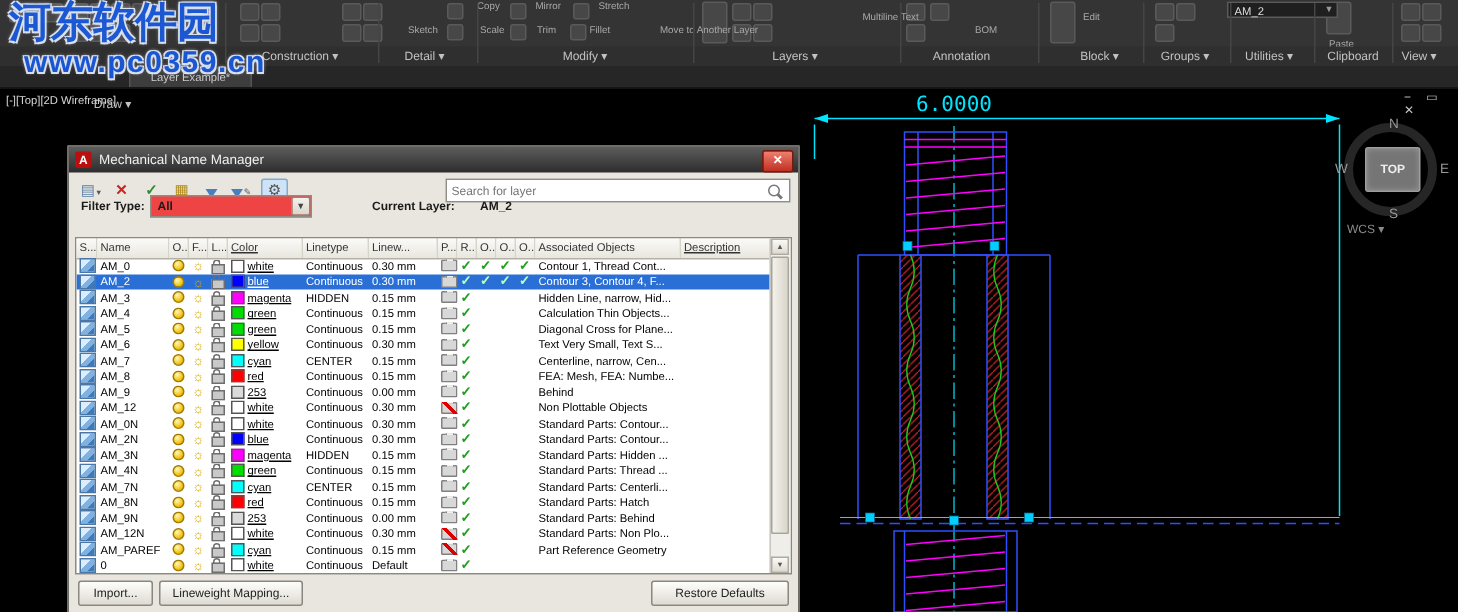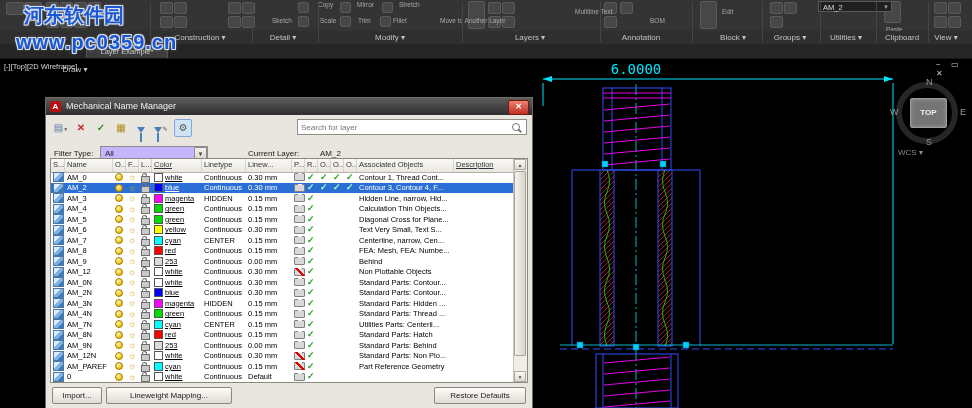--- a/index.html
+++ b/index.html
@@ -22,21 +22,21 @@
   .doc-tab{position:absolute;left:86px;top:1px;width:80px;height:12px;background:#3d3d3d;border:1px solid #555;
            border-bottom:none;color:#ccc;font-size:7.5px;text-align:center;line-height:12px;}
   .vp-label{position:absolute;left:4px;top:62px;color:#d8d8d8;font-size:7.5px;z-index:3;}
   .win-controls{position:absolute;left:932px;top:60px;color:#c8c8c8;font-size:8px;z-index:3;letter-spacing:2px;}
   .win-controls span{margin-left:4px;cursor:default;}
 
   
   .watermark{position:absolute;left:6px;top:0;z-index:50;opacity:.92;pointer-events:none;
              color:#1a5ae0;font-weight:bold;
              text-shadow:1px 1px 0 #e6eeff,-1px -1px 0 #e6eeff,1px -1px 0 #e6eeff,-1px 1px 0 #e6eeff,0 0 3px #fff;}
-  .watermark .wm1{font-size:20px;line-height:30px;margin-left:18px;}
+  .watermark .wm1{font-size:28px;line-height:30px;}
   .watermark .wm2{font-size:20px;line-height:24px;margin-left:10px;letter-spacing:1px;}
 
   
   .canvas{position:absolute;left:532px;top:58px;width:440px;height:350px;z-index:1;}
 
   
   .viewcube{position:absolute;left:890px;top:78px;width:80px;height:80px;z-index:4;font-size:9px;color:#9a9a9a;}
   .vc-ring{position:absolute;left:6px;top:4px;width:62px;height:62px;border-radius:50%;
            border:6px solid rgba(110,110,110,.35);box-sizing:border-box;}
   .vc-n{position:absolute;left:36px;top:-1px;}
@@ -66,23 +66,23 @@
   .tb-icon.pressed{background:#cfe3f6;border-color:#84a9d0;}
   .funnel{display:inline-block;width:0;height:0;border-left:4px solid transparent;border-right:4px solid transparent;
           border-top:6px solid #4a7fbf;position:relative;top:2px;}
   .funnel::after{content:"";position:absolute;left:-1px;top:-6px;width:2px;height:9px;background:#4a7fbf;top:0px;}
   .search-box{position:absolute;right:3px;top:1px;width:230px;height:16px;background:#fff;border:1px solid #8f8d85;box-sizing:border-box;}
   .search-box input{width:92%;height:12px;border:none;outline:none;font-size:8px;color:#333;padding:1px 0 0 3px;
                     font-family:"Liberation Sans",sans-serif;background:transparent;}
   .mag{position:absolute;right:6px;top:3px;width:6px;height:6px;border:1.5px solid #777;border-radius:50%;}
   .mag::after{content:"";position:absolute;left:5px;top:6px;width:4px;height:1.5px;background:#777;transform:rotate(45deg);}
 
-  .dlg-filter{position:absolute;left:2px;top:48px;right:2px;height:16px;}
+  .dlg-filter{position:absolute;left:2px;top:32px;right:2px;height:16px;font-weight:bold;}
   .flt-label{position:absolute;left:6px;top:3px;}
-  .flt-combo{position:absolute;left:52px;top:0px;width:108px;height:15px;background:#c4b5fd;border:1px solid #8f8d85;box-sizing:border-box;}
+  .flt-combo{position:absolute;left:52px;top:0px;width:108px;height:15px;background:#ef4444;border:1px solid #8f8d85;box-sizing:border-box;}
   .flt-combo .val{position:absolute;left:4px;top:2px;}
   .flt-combo .btn{position:absolute;right:0;top:0;width:13px;height:13px;background:linear-gradient(#f4f2ec,#d9d6cc);
                   border-left:1px solid #8f8d85;text-align:center;line-height:13px;font-size:6px;color:#444;}
   .cur-label{position:absolute;left:200px;top:3px;}
   .cur-value{position:absolute;left:272px;top:3px;}
 
   .ltable{position:absolute;left:4px;top:60px;width:478px;height:225px;background:#fff;border:1px solid #8b897f;box-sizing:border-box;}
   .thead{position:absolute;left:0;top:0;right:13px;height:13px;display:flex;border-bottom:1px solid #b3b0a6;}
   .hc{box-sizing:border-box;flex:none;overflow:hidden;white-space:nowrap;padding:1px 0 0 2px;font-size:7.5px;color:#333;
       background:linear-gradient(#fbfaf7,#e9e6df);border-right:1px solid #d6d3ca;}
@@ -110,21 +110,21 @@
   .vs-btn{position:absolute;left:0;width:12px;height:11px;background:linear-gradient(#fbfaf7,#ddd9cf);border:1px solid #aeab a1;
           border:1px solid #aeaba1;box-sizing:border-box;text-align:center;font-size:5px;color:#555;line-height:10px;}
   .vs-up{top:0;} .vs-dn{bottom:0;}
   .vs-thumb{position:absolute;left:0px;top:12px;width:12px;height:185px;background:linear-gradient(90deg,#f4f2ec,#d9d5ca);
             border:1px solid #a7a499;box-sizing:border-box;border-radius:1px;}
 
   .dlg-footer{position:absolute;left:4px;right:4px;bottom:4px;height:18px;}
   .btn{position:absolute;top:0;height:17px;background:linear-gradient(#fdfdfb,#dedbd2);border:1px solid #8a887e;
        border-radius:2px;font-size:8px;color:#222;text-align:center;line-height:16px;box-sizing:border-box;}
   .btn-import{left:2px;width:50px;}
-  .btn-lwm{left:56px;width:126px;}
+  .btn-lwm{left:56px;width:96px;}
   .btn-restore{right:2px;width:92px;}
 </style>
 </head>
 <body>
 
 <div id="screen">
 
   <div class="ribbon">
     <div id="ribbon-icons">
         <div class="isq" style="left: 6px; top: 2px; width: 16px; height: 11px;"></div>
@@ -799,21 +799,21 @@
             <span class="c lw">0.15 mm</span>
             <span class="c icn">
               <span class="prt"></span>
             </span>
             <span class="c icn">
               <span class="chk">✓</span>
             </span>
             <span class="c icn"></span>
             <span class="c icn"></span>
             <span class="c icn"></span>
-            <span class="c assoc">Utilities Parts: Centerli...</span>
+            <span class="c assoc">Standard Parts: Centerli...</span>
             <span class="c desc"></span>
           </div>
           <div class="trow">
             <span class="c status">
               <span class="lyr"></span>
             </span>
             <span class="c name">AM_8N</span>
             <span class="c icn">
               <span class="bulb"></span>
             </span>

